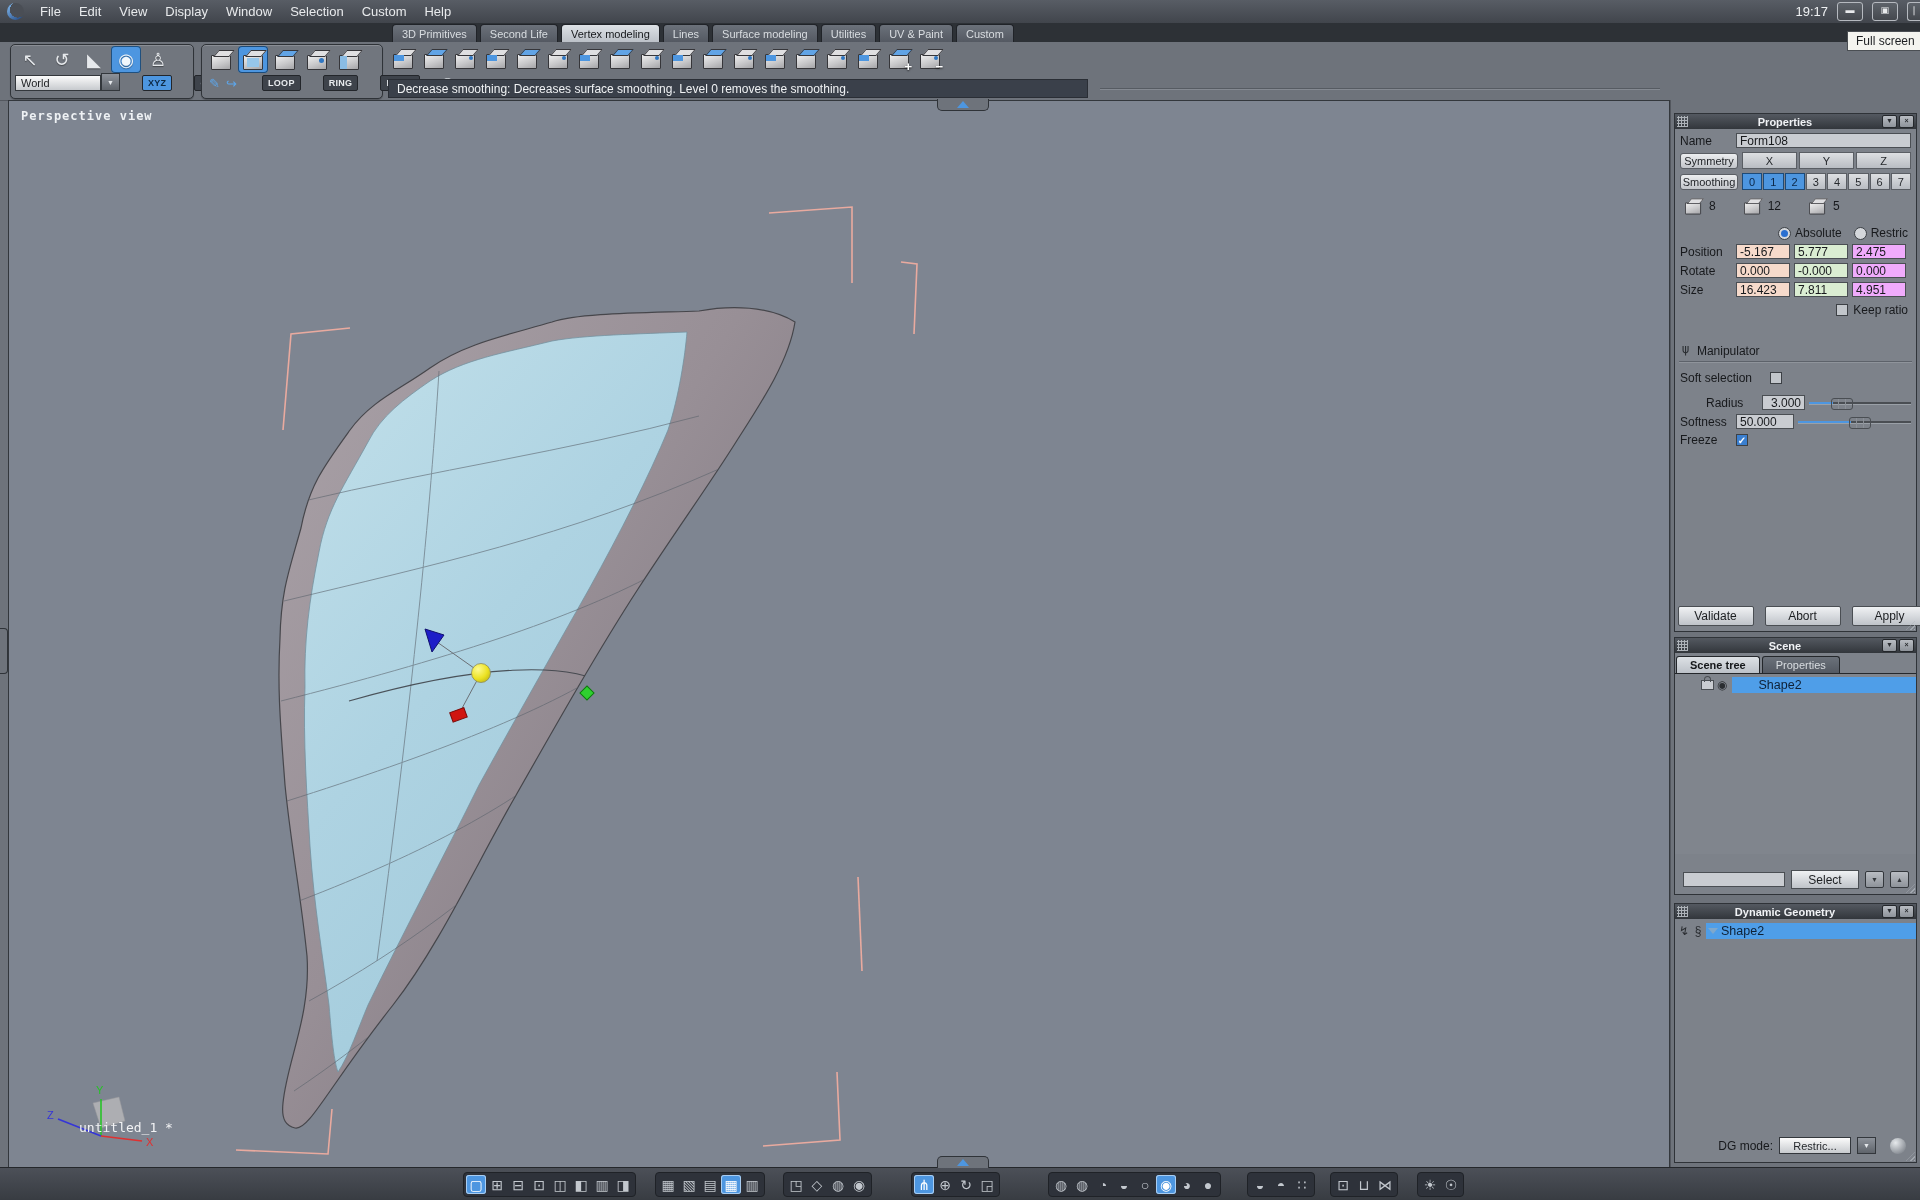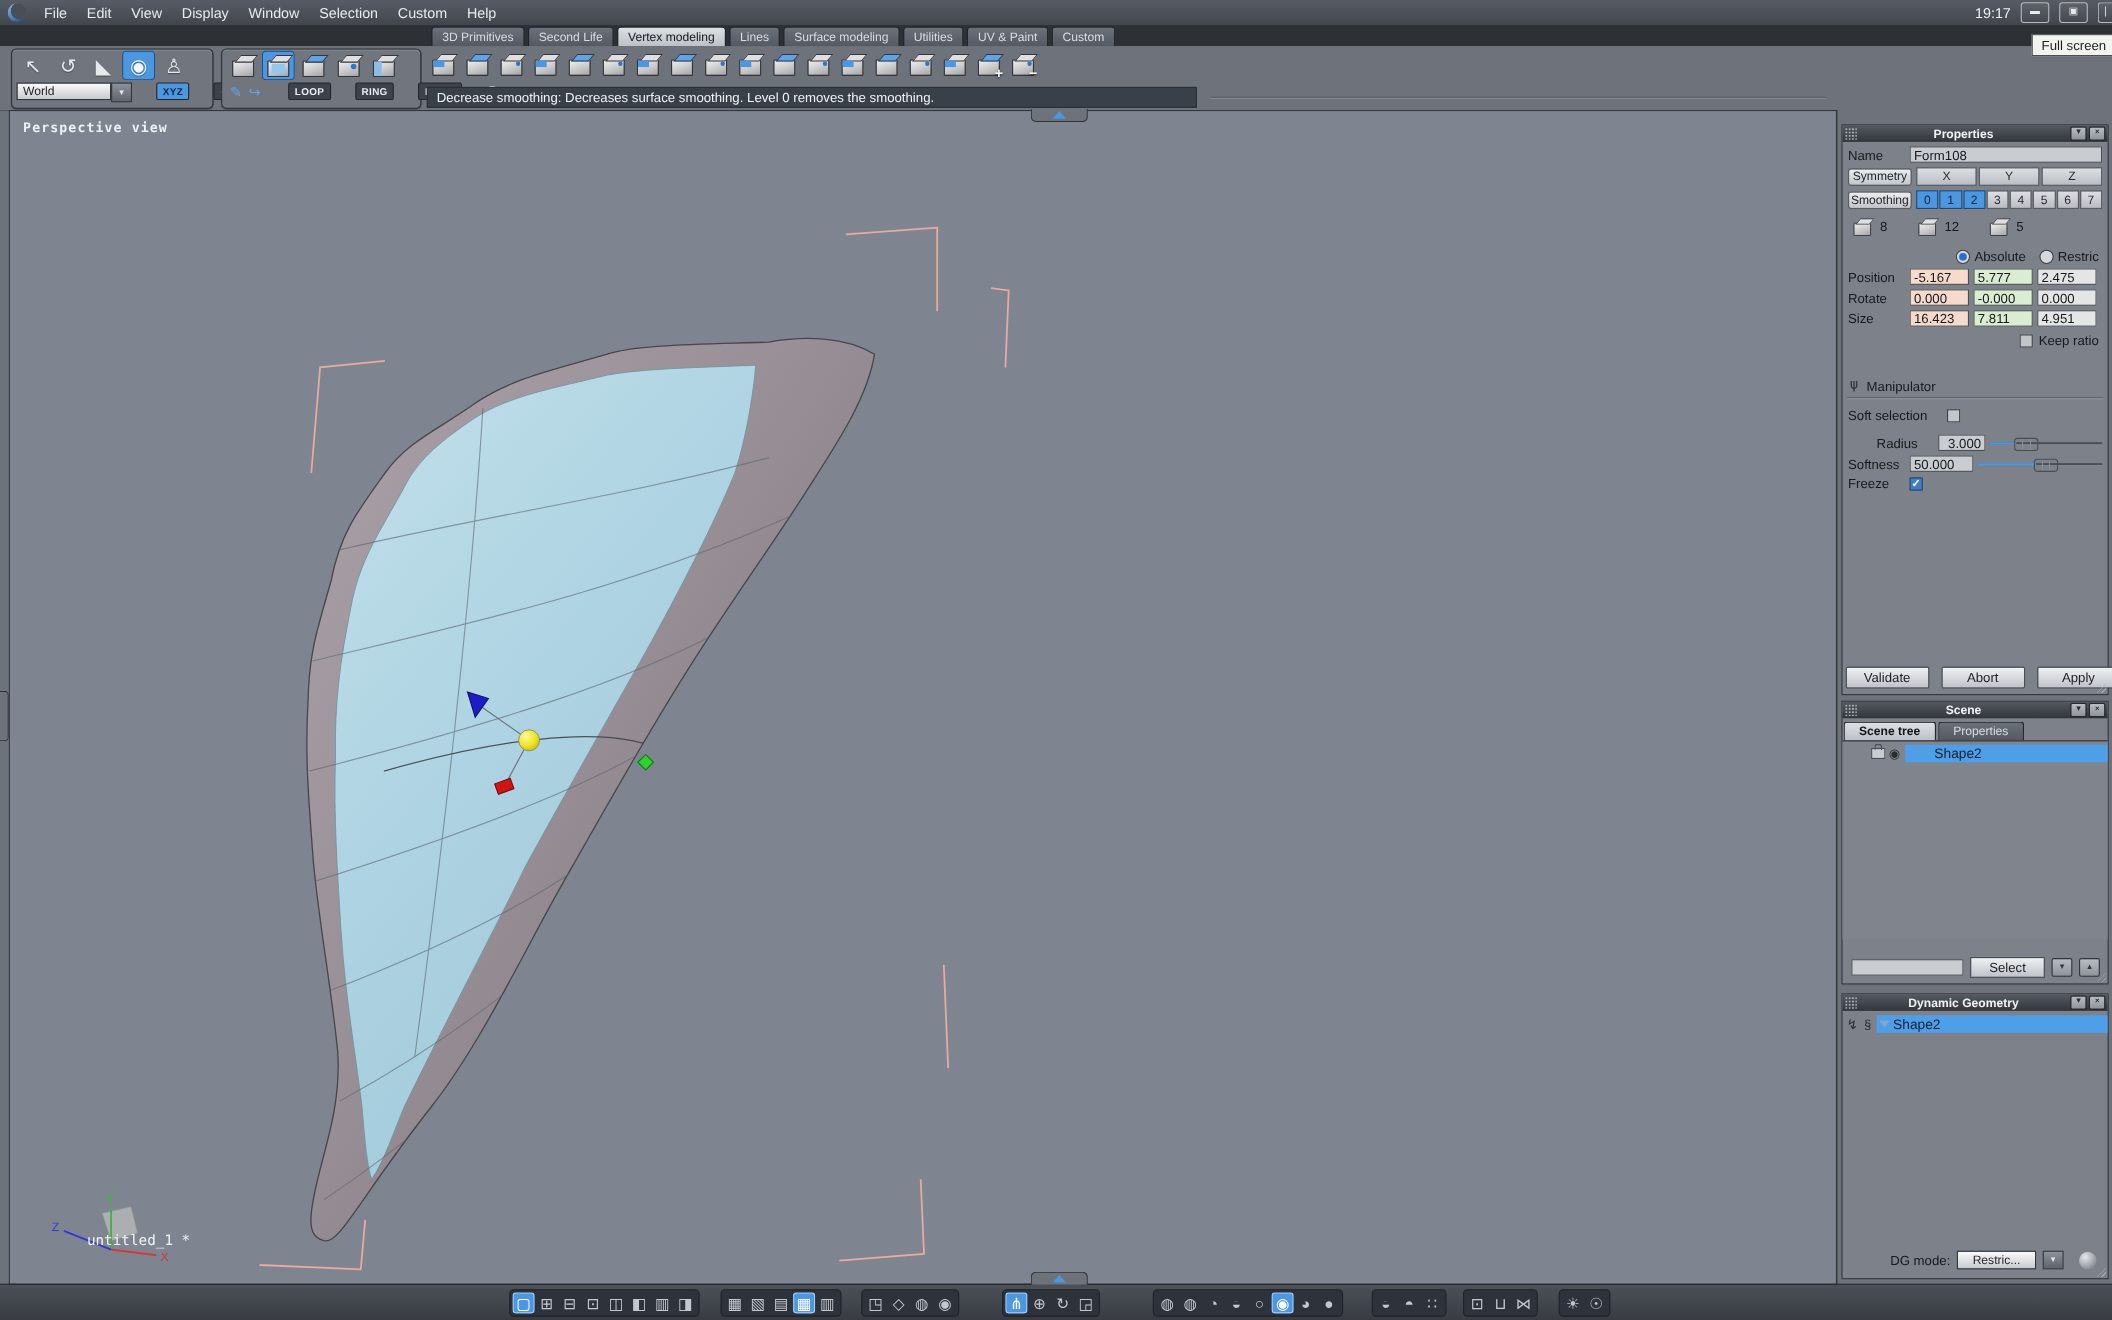--- a/index.html
+++ b/index.html
@@ -38,21 +38,21 @@
   .toolbar-zone{position:absolute;top:42px;left:0;right:0;height:58px;background:#6e737b;
     border-bottom:1px solid #53575e;}
   .tool-group{position:absolute;border:1px solid #2f3338;border-radius:5px;background:#71767e;
     box-shadow:inset 0 1px 0 rgba(255,255,255,.18), 0 1px 1px rgba(0,0,0,.25);}
   #group-transform{left:10px;top:2px;width:182px;height:53px;}
   #group-selection{left:201px;top:2px;width:180px;height:53px;}
   .tg-row{display:flex;align-items:center;padding:1px 4px;gap:2px;}
   .ti{width:30px;height:27px;display:flex;align-items:center;justify-content:center;
      color:#e6e9ec;font-size:18px;border-radius:4px;text-shadow:0 1px 1px rgba(0,0,0,.4);}
   .ti.active{background:#4d96e0;box-shadow:inset 0 0 0 1px #20507e;color:#f2f7fb;}
-  .world-box{display:flex;align-items:flex-start;height:16px;}
+  .world-box{display:flex;align-items:flex-end;height:16px;}
   .world-field{width:74px;height:14px;background:linear-gradient(#fbfbfb,#c7cace);
     border:1px solid #33373c;font-size:11px;color:#1c1e21;padding:0 5px;display:flex;align-items:center;}
   .dd-btn{width:17px;height:16px;background:linear-gradient(#8d929a,#5f646b);border:1px solid #33373c;
     color:#e4e7ea;font-size:7px;display:flex;align-items:center;justify-content:center;}
   .mini-btn{height:14px;border:1px solid #23262b;border-radius:2px;background:#3e434b;
     color:#e8ebee;font-size:9px;font-weight:bold;display:flex;align-items:center;
     justify-content:center;padding:0 5px;letter-spacing:.3px;margin-left:20px;}
   .mini-btn.blue{background:#4d96e0;color:#0d2843;}
   .cube-btn{width:30px;height:27px;display:flex;align-items:center;justify-content:center;border-radius:4px;position:relative;}
   .cube-btn.active{background:#4d96e0;box-shadow:inset 0 0 0 1px #1d4a77;}
@@ -143,21 +143,21 @@
   .count-item{display:flex;align-items:center;gap:6px;font-size:12px;color:#17191c;}
   .radio-row{display:flex;justify-content:flex-end;gap:12px;margin:10px 8px 0 0;font-size:12px;color:#17191c;}
   .radio{display:flex;align-items:center;gap:4px;}
   .rdot{width:11px;height:11px;border-radius:50%;border:1px solid #3c4045;background:#d4d7db;position:relative;}
   .rdot.on{background:#d4d7db;}
   .rdot.on::after{content:"";position:absolute;inset:2px;border-radius:50%;background:#2a6fd0;}
   .pfield{width:54px;flex:none;height:15px;border:1px solid #4a4e53;font-size:12px;color:#17191c;
     font-family:"Liberation Sans",sans-serif;padding:0 3px;box-sizing:border-box;}
   .fx{background:#f6dacb;}
   .fy{background:#daedd2;}
-  .fz{background:#e5e5e5;}
+  .fz{background:#f0abfc;}
   .check-row{display:flex;justify-content:flex-end;align-items:center;gap:5px;
     margin:6px 8px 0 0;font-size:12px;color:#17191c;}
   .cbox{width:12px;height:12px;border:1px solid #3c4045;background:#c2c6cb;box-sizing:border-box;}
   .cbox.on{background:#3a7fd0;color:#fff;font-size:10px;line-height:11px;text-align:center;font-weight:bold;}
   .sect-row{display:flex;align-items:center;gap:6px;margin:26px 5px 0 5px;font-size:12px;color:#17191c;}
   .manip-icon{font-size:13px;color:#2a2d31;transform:rotate(180deg);display:inline-block;}
   .sect-rule{height:0;border-top:1px solid #5d626a;border-bottom:1px solid #8f949b;margin:3px 4px 0 4px;}
   .slider{flex:1;height:14px;position:relative;}
   .slider-track{position:absolute;left:0;right:0;top:6px;height:2px;background:#4a4e53;
     border-bottom:1px solid #9aa0a7;}

